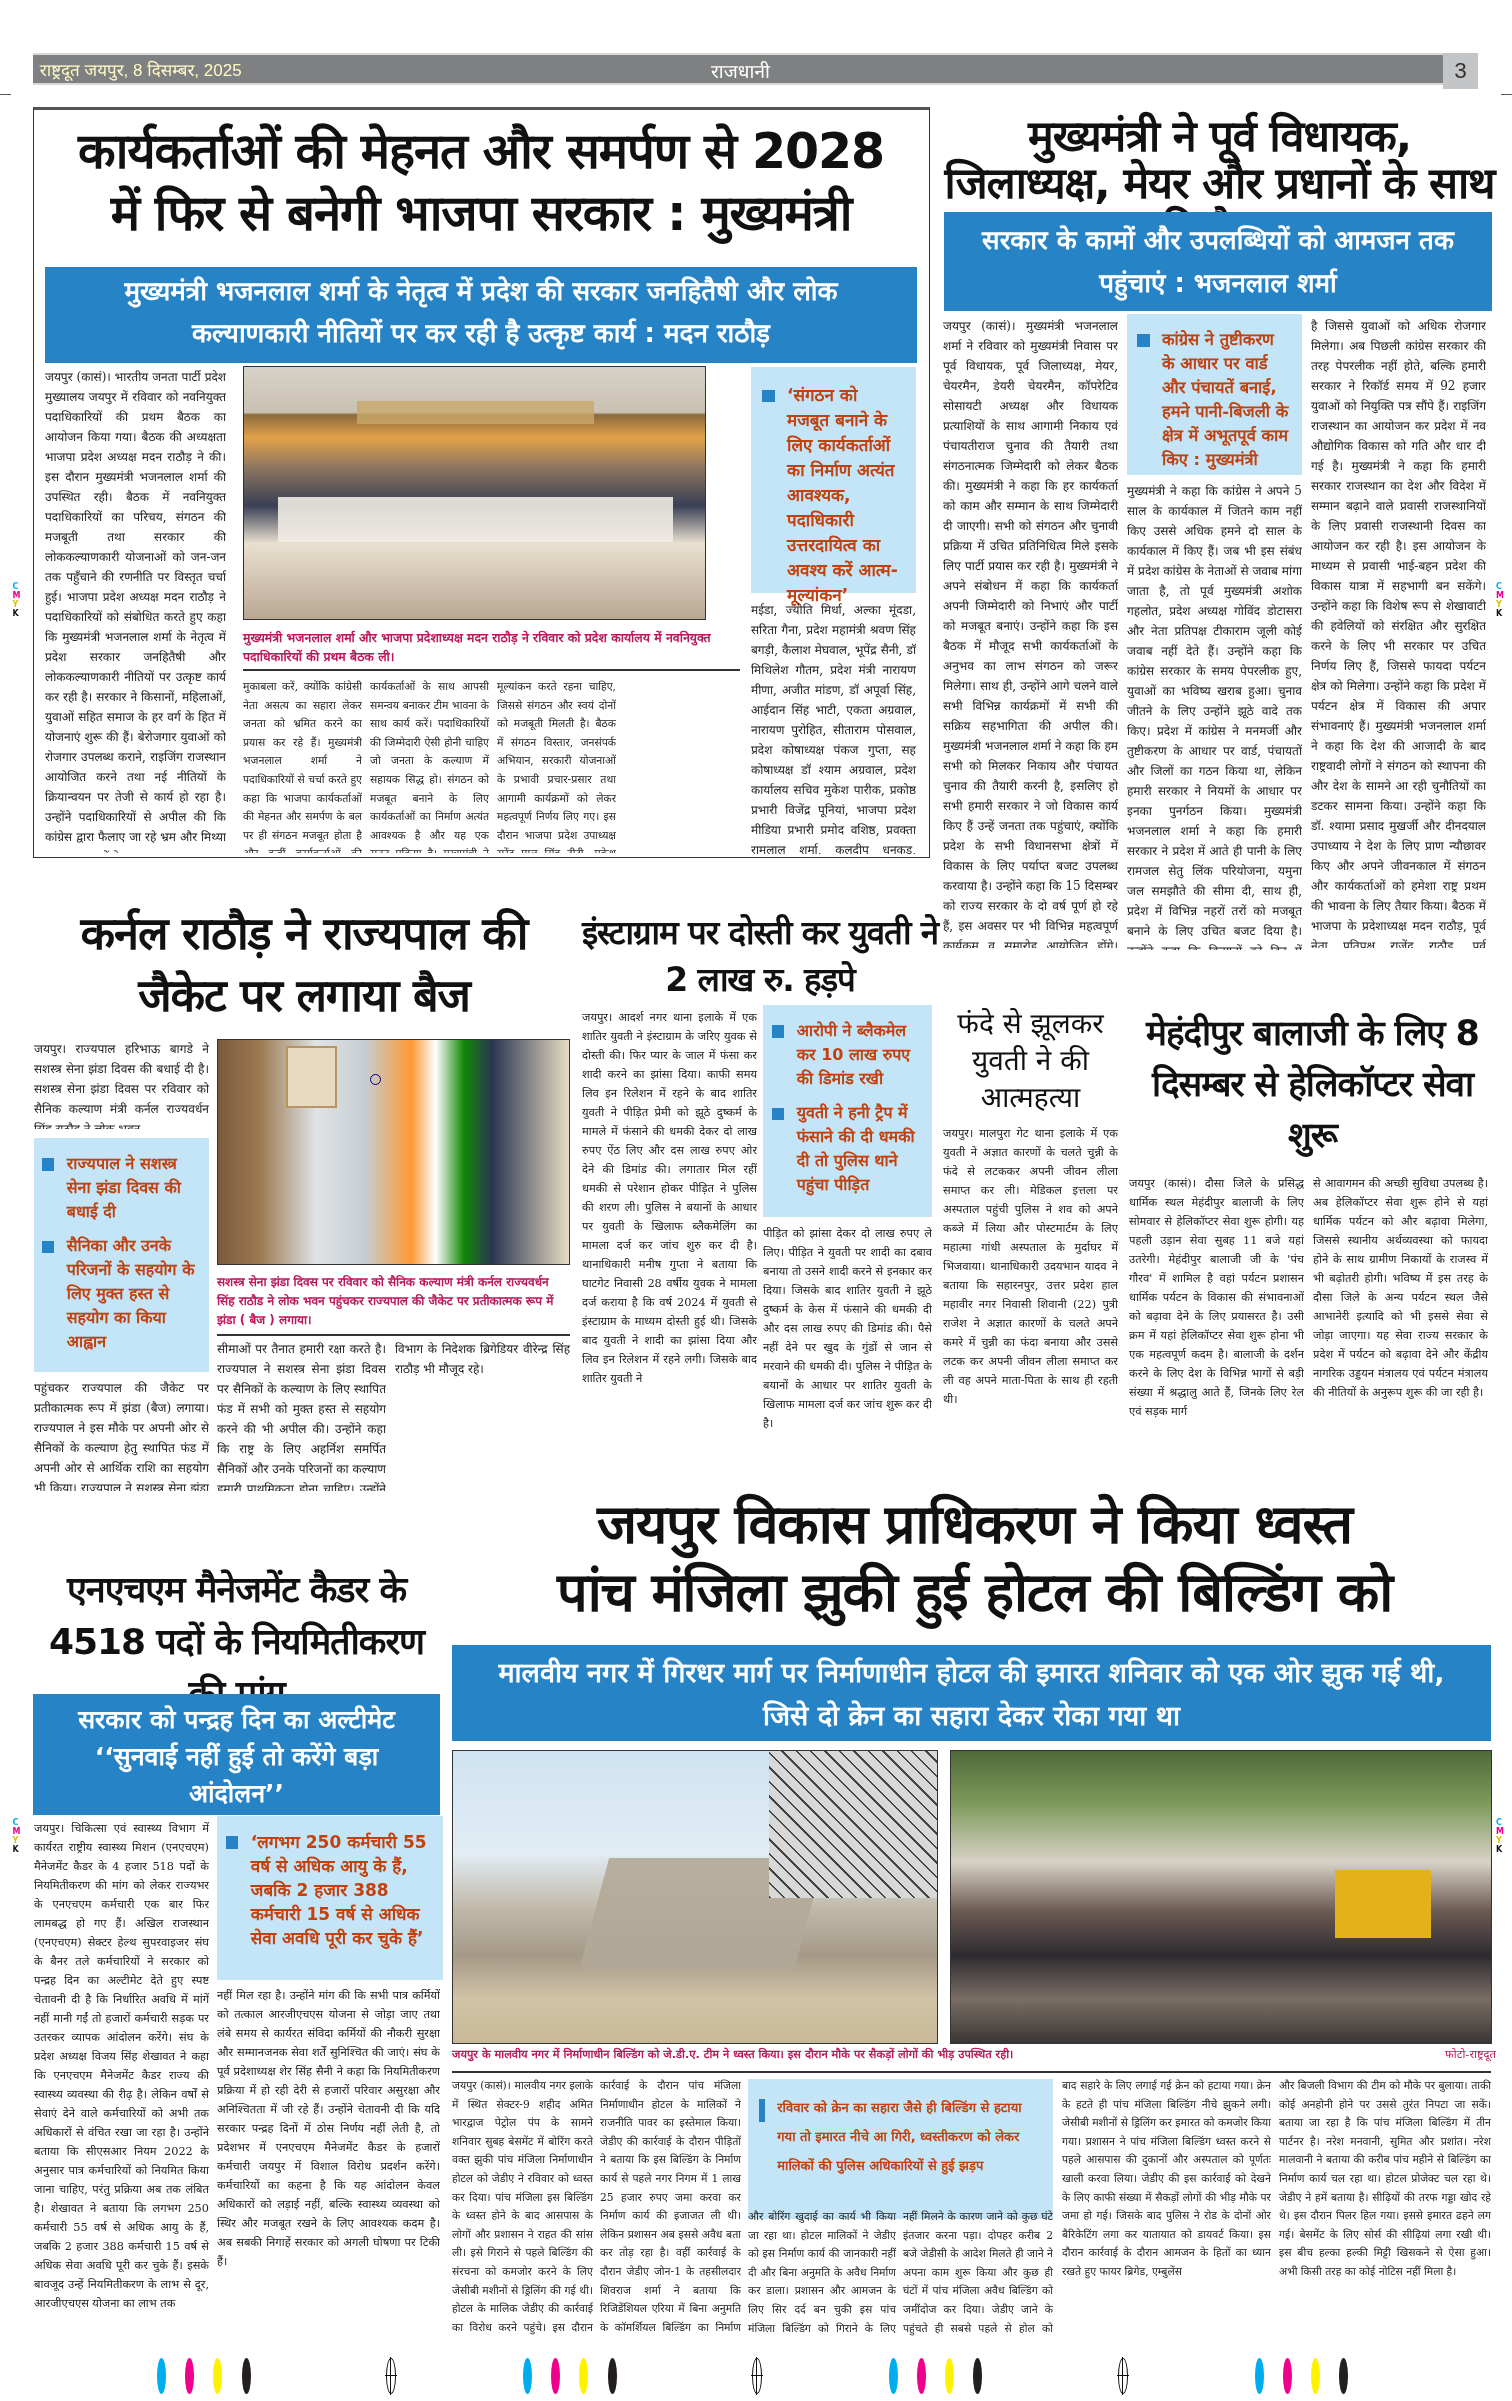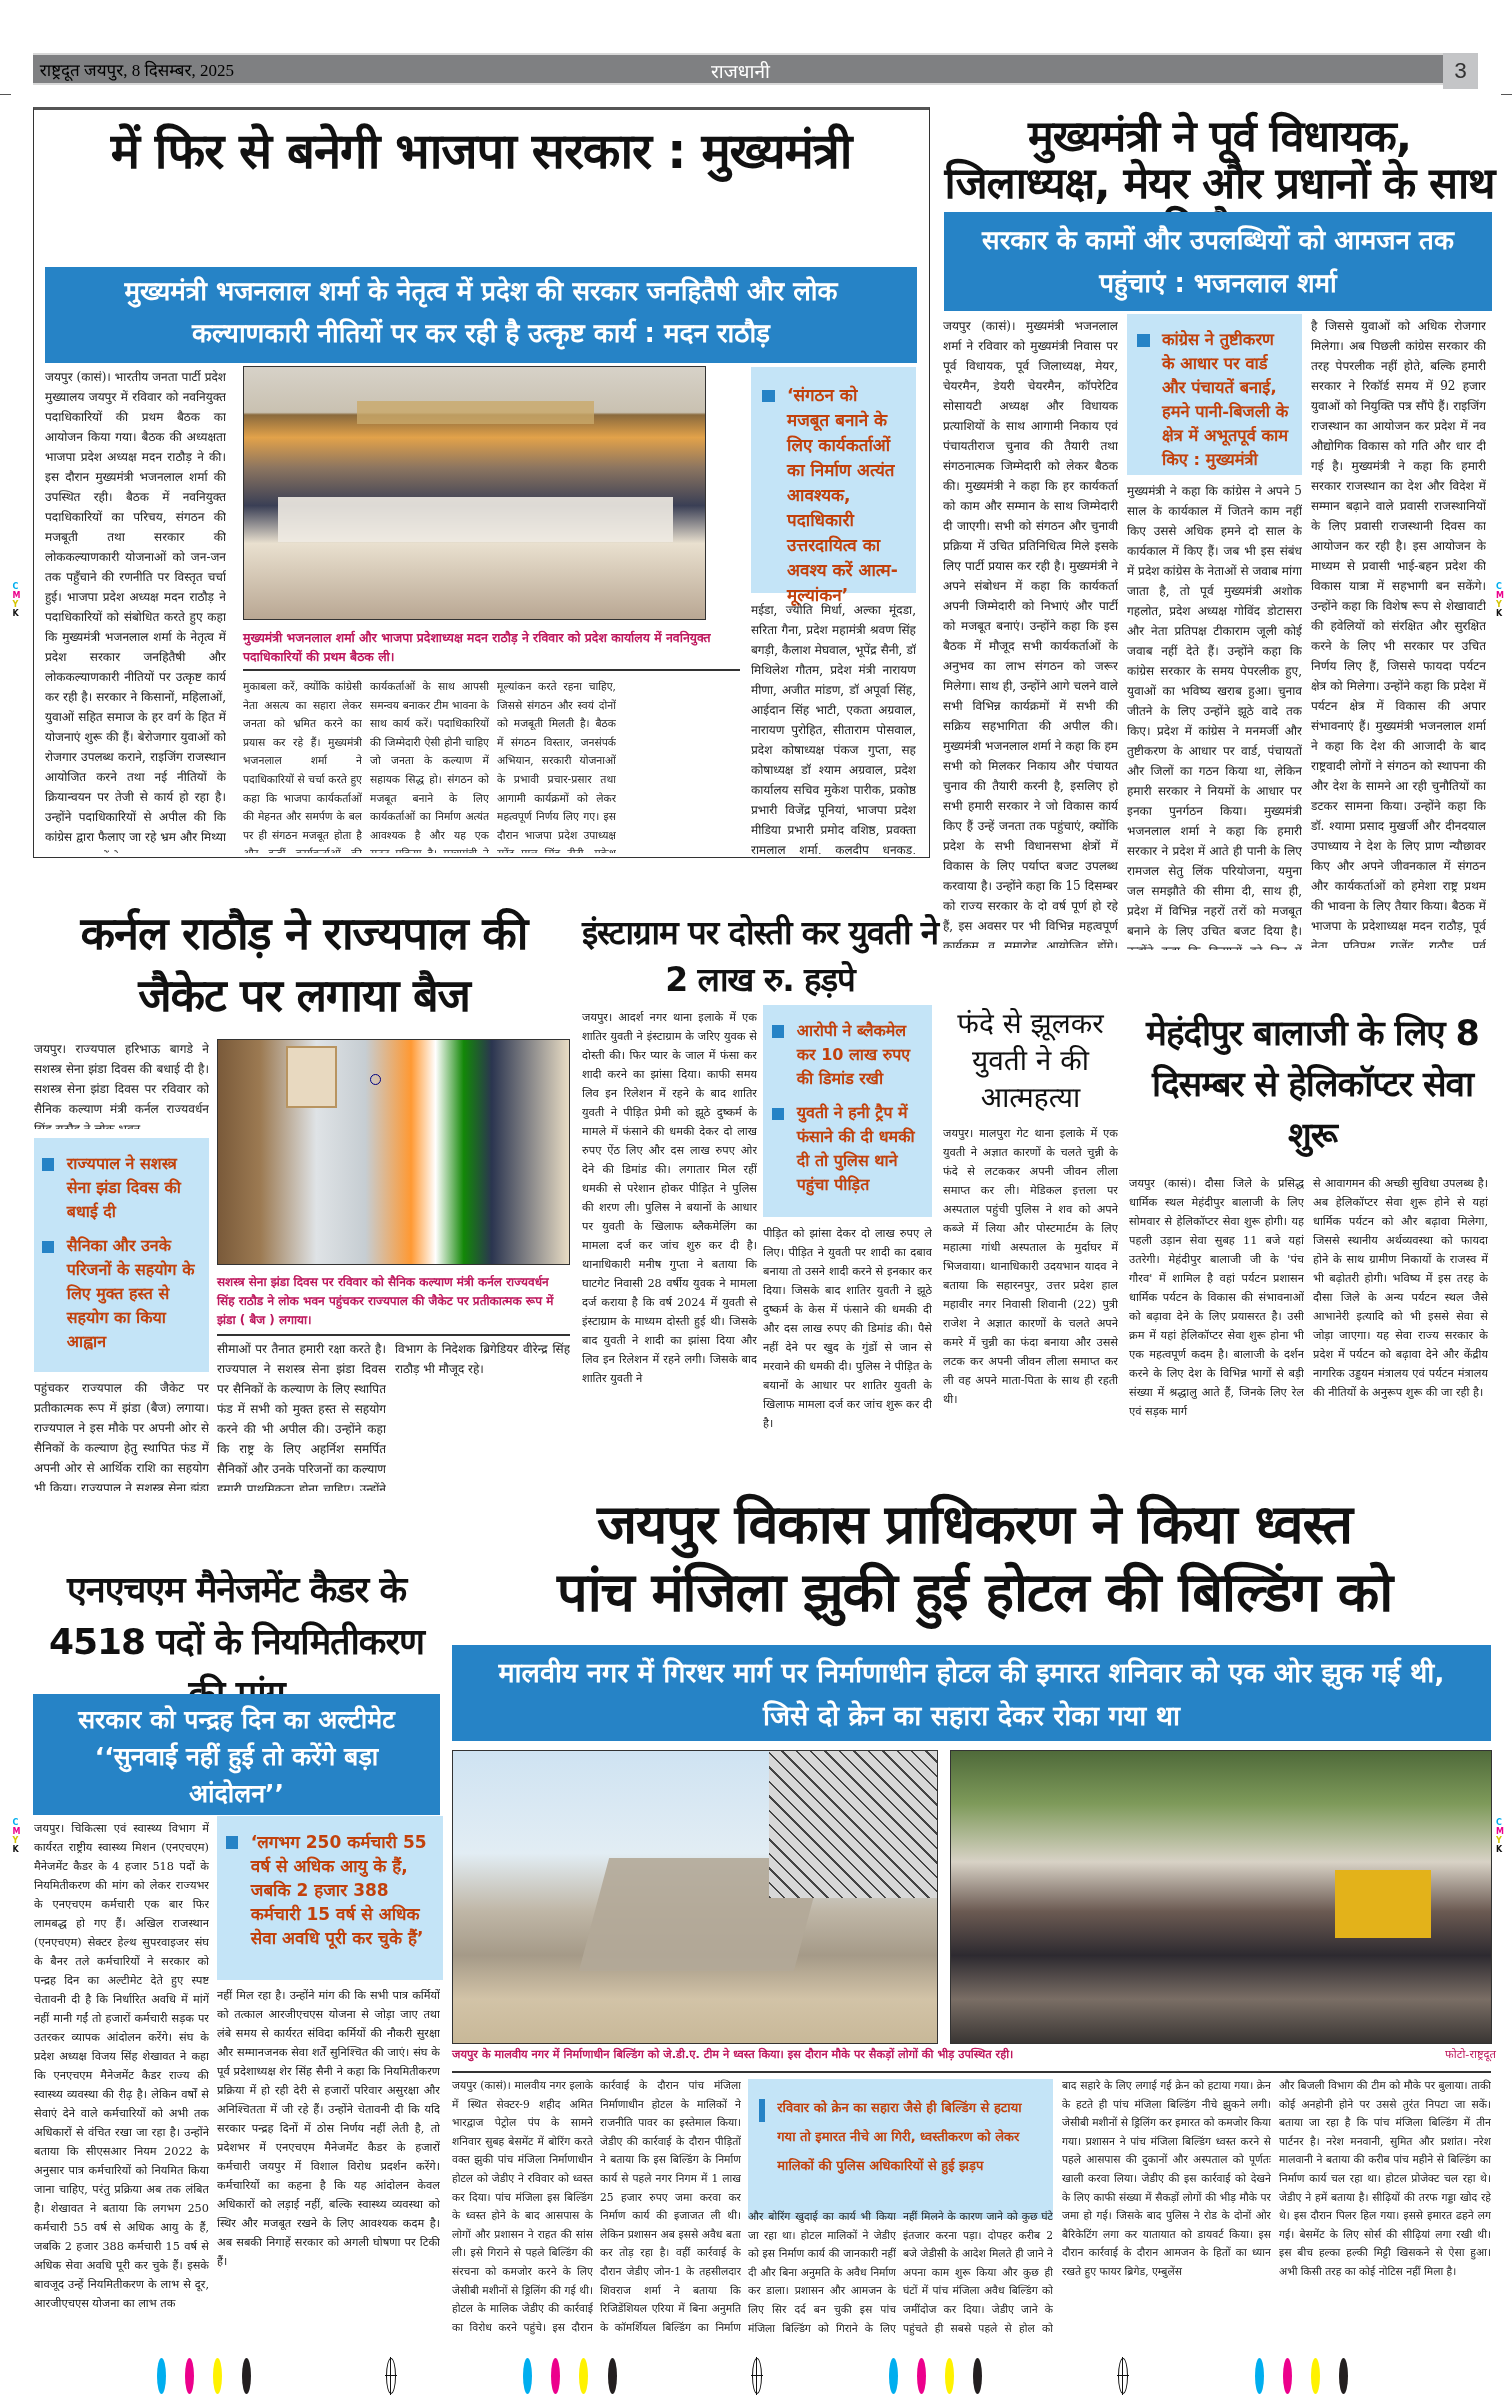--- a/index.html
+++ b/index.html
@@ -2,21 +2,21 @@
 <html style="font-size:9px"><head>
 <meta charset="utf-8">
 <style>
   * { box-sizing: border-box; margin: 0; padding: 0; }
   html, body { width: 1512px; height: 2401px; background: #ffffff; overflow: hidden; }
   body { position: relative; font-family: "DejaVu Sans", sans-serif; color: #1a1a1a; }
   .abs { position: absolute; }
 
   
   .hdr { left: 33px; top: 53px; width: 1445px; height: 32px; background: #7f8082; border-top: 2.3px solid #d8d8d8; border-bottom: 2.3px solid #d8d8d8; }
-  .hdr .left { position: absolute; left: 6.8px; top: 3.4px; font-size: 17px; color: #000000; font-family: Liberation Serif, serif; }
+  .hdr .left { position: absolute; left: 6.8px; top: 3.4px; font-size: 17px; color: #fef9c3; font-family: Liberation Sans, sans-serif; }
   .hdr .mid { position: absolute; left: 678px; top: 3.4px; font-size: 19px; color: #fff; font-family: "Liberation Sans", sans-serif; }
   .hdr .pg { position: absolute; right: 0; top: -2.3px; width: 35px; height: 36px; background: #c4c5c7; color: #333; font-size: 22.6px; text-align: center; line-height: 35px; font-family: "Liberation Sans", sans-serif; }
   .box-border { border: 1.7px solid #333; }
 
   .headline { font-family: "DejaVu Sans", sans-serif; font-weight: 900; color: #111; text-align: center; letter-spacing: -1.1px; }
   .sub-blue { background: #2683c6; color: #ffffff; font-weight: bold; text-align: center; font-family: "DejaVu Sans", sans-serif; }
   .callout { background: #c4e4f7; color: #c2410c; font-weight: bold; font-family: "DejaVu Sans", sans-serif; }
   .callout .item { display: flex; gap: 12.4px; margin-bottom: 10.2px; }
   .callout .sq { flex: 0 0 12.4px; height: 12.4px; background: #2683c6; margin-top: 6.8px; }
   .body-col { font-family: "DejaVu Serif", serif; font-size: 12px; line-height: 20px; text-align: justify; color: #222; overflow: hidden; }
@@ -53,20 +53,21 @@
 <div class="abs" style="left:0;top:94px;width:11.3px;height:1.1px;background:#555"></div>
 <div class="abs" style="left:1501px;top:94px;width:11.3px;height:1.1px;background:#555"></div>
 <div class="cmyk-side" style="left:12.4px;top:582px"><span style="color:#00aeef">C</span><br><span style="color:#ec008c">M</span><br><span style="color:#d4c400">Y</span><br><span style="color:#111">K</span></div>
 <div class="cmyk-side" style="left:1496px;top:582px"><span style="color:#00aeef">C</span><br><span style="color:#ec008c">M</span><br><span style="color:#d4c400">Y</span><br><span style="color:#111">K</span></div>
 <div class="cmyk-side" style="left:12.4px;top:1818px"><span style="color:#00aeef">C</span><br><span style="color:#ec008c">M</span><br><span style="color:#d4c400">Y</span><br><span style="color:#111">K</span></div>
 <div class="cmyk-side" style="left:1496px;top:1818px"><span style="color:#00aeef">C</span><br><span style="color:#ec008c">M</span><br><span style="color:#d4c400">Y</span><br><span style="color:#111">K</span></div>
 
 <div class="abs box-border" style="left:33px;top:107px;width:897px;height:751px;border-top:3.4px solid #555;"></div>
 
 <div class="abs headline" style="left:45px;top:121px;width:872px;font-size:49px;line-height:62px;">
+  <div>कार्यकर्ताओं की मेहनत और समर्पण से 2028</div>
   <div>में फिर से बनेगी भाजपा सरकार : मुख्यमंत्री</div>
 </div>
 
 <div class="abs sub-blue" style="left:45px;top:267px;width:872px;height:96px;font-size:26px;line-height:42px;padding:3.4px 17px;">मुख्यमंत्री भजनलाल शर्मा के नेतृत्व में प्रदेश की सरकार जनहितैषी और लोक कल्याणकारी नीतियों पर कर रही है उत्कृष्ट कार्य : मदन राठौड़</div>
 
 <div class="abs body-col" style="left:45px;top:367px;width:181px;height:486px;">जयपुर (कासं)। भारतीय जनता पार्टी प्रदेश मुख्यालय जयपुर में रविवार को नवनियुक्त पदाधिकारियों की प्रथम बैठक का आयोजन किया गया। बैठक की अध्यक्षता भाजपा प्रदेश अध्यक्ष मदन राठौड़ ने की। इस दौरान मुख्यमंत्री भजनलाल शर्मा की उपस्थित रही। बैठक में नवनियुक्त पदाधिकारियों का परिचय, संगठन की मजबूती तथा सरकार की लोककल्याणकारी योजनाओं को जन-जन तक पहुँचाने की रणनीति पर विस्तृत चर्चा हुई। भाजपा प्रदेश अध्यक्ष मदन राठौड़ ने पदाधिकारियों को संबोधित करते हुए कहा कि मुख्यमंत्री भजनलाल शर्मा के नेतृत्व में प्रदेश सरकार जनहितैषी और लोककल्याणकारी नीतियों पर उत्कृष्ट कार्य कर रही है। सरकार ने किसानों, महिलाओं, युवाओं सहित समाज के हर वर्ग के हित में योजनाएं शुरू की हैं। बेरोजगार युवाओं को रोजगार उपलब्ध कराने, राइजिंग राजस्थान आयोजित करने तथा नई नीतियों के क्रियान्वयन पर तेजी से कार्य हो रहा है। उन्होंने पदाधिकारियों से अपील की कि कांग्रेस द्वारा फैलाए जा रहे भ्रम और मिथ्या प्रचार का तथ्यों के साथ</div>
 
 <div class="abs photo ph-meeting" style="left:243px;top:366px;width:463px;height:254px;">
   <div style="position:absolute;left:113px;top:34px;width:237px;height:22.6px;background:#c9a96a;opacity:.8"></div>
   <div style="position:absolute;left:34px;top:130px;width:395px;height:45px;background:#f0ebe3;opacity:.9"></div>

